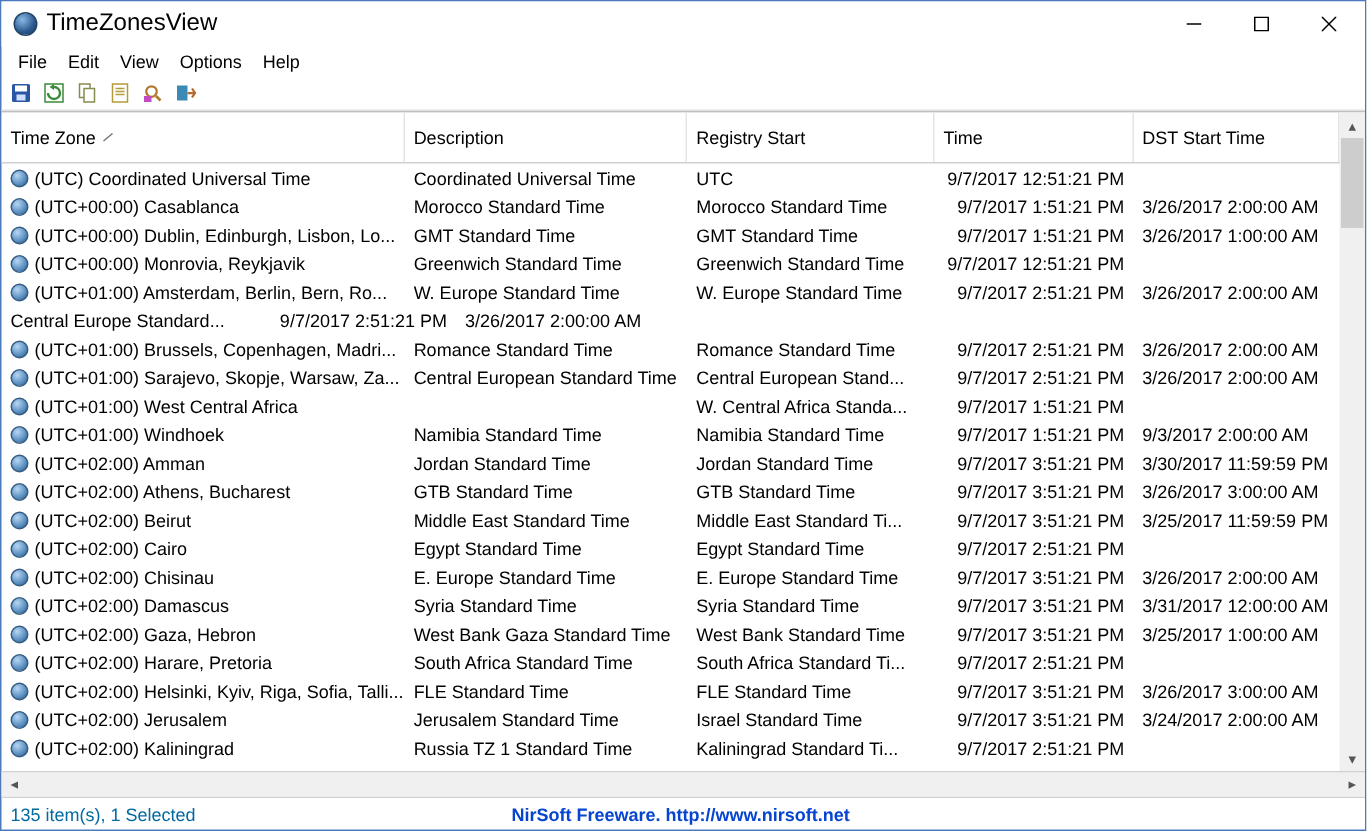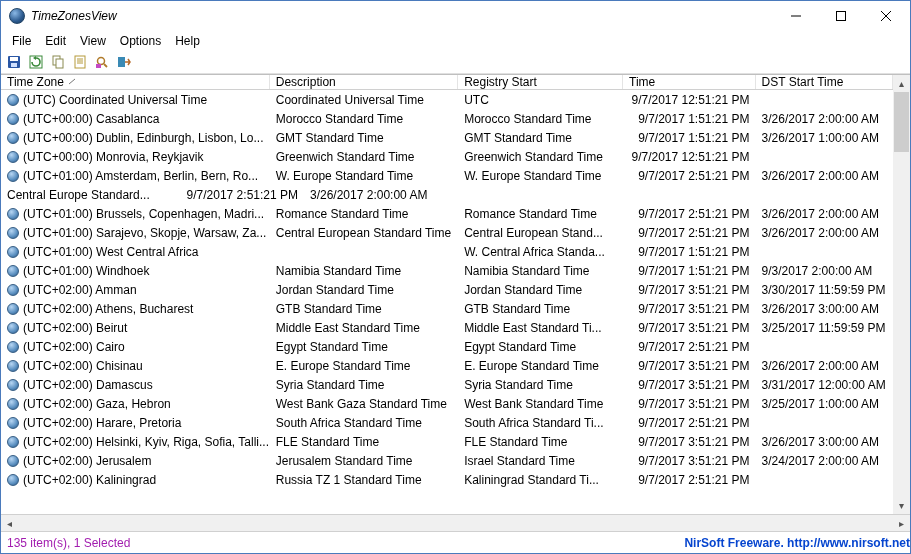--- a/index.html
+++ b/index.html
@@ -1,44 +1,44 @@
 <!DOCTYPE html>
 <html><head>
 <meta charset="utf-8">
 <style>
   * { box-sizing: border-box; margin: 0; padding: 0; }
   body { font-family: "Segoe UI", Tahoma, sans-serif; font-size: 12px; background: #fff; overflow: hidden; }
   .window { width: 911px; height: 554px; border: 1px solid #4a7abc; display: flex; flex-direction: column; background: #fff; }
   .titlebar { height: 30px; background: #fff; display: flex; align-items: center; padding: 0 2px; }
   .titlebar .icon { width: 16px; height: 16px; margin: 0 6px 0 6px; border-radius: 50%; background: radial-gradient(circle at 35% 30%, #8ab8e6 0%, #2c5a8f 60%, #183a5c 100%); border: 1px solid #234567; }
-  .titlebar .title { flex: 1; font-size: 12px; color: #000; font-style: italic; }
+  .titlebar .title { flex: 1; font-size: 16px; color: #000; }
   .titlebar .ctl { width: 45px; height: 29px; display: flex; align-items: center; justify-content: center; font-size: 13px; color: #222; cursor: default; }
   .menubar { height: 19px; display: flex; align-items: center; padding: 0 4px; }
   .menubar .menu { padding: 2px 7px; font-size: 12px; cursor: default; }
   .toolbar { height: 24px; display: flex; align-items: center; padding: 2px 4px; gap: 4px; border-bottom: 1px solid #e0e0e0; }
   .toolbar .tb { width: 18px; height: 18px; display: inline-flex; align-items: center; justify-content: center; cursor: default; }
   .grid-wrap { flex: 1; position: relative; border-top: 1px solid #bfbfbf; display: flex; flex-direction: column; overflow: hidden; }
-  .headers { display: flex; height: 15px; background: #fff; border-bottom: 1px solid #d0d0d0; flex-shrink: 0; }
+  .headers { display: flex; height: 34px; background: #fff; border-bottom: 1px solid #d0d0d0; flex-shrink: 0; }
   .headers .hcol { padding: 3px 6px; border-right: 1px solid #e4e4e4; font-size: 12px; color: #000; white-space: nowrap; overflow: hidden; display:flex; align-items:center; gap:4px; cursor:default;}
   .sort-caret { display:inline-block;}
   .rows { flex: 1; overflow: hidden; }
   .row { display: flex; height: 19px; align-items: center; }
   .cell { padding: 0 6px; white-space: nowrap; overflow: hidden; text-overflow: ellipsis; font-size: 12px; color: #000; }
   .cell.tz { display: flex; align-items: center; gap: 4px; }
   .row-icon { width: 12px; height: 12px; flex-shrink: 0; border-radius: 50%; background: radial-gradient(circle at 35% 30%, #b7d6f3 0%, #5a8fc0 60%, #2a537d 100%); border: 1px solid #355d84; }
   .hscroll { height: 17px; background: #f0f0f0; display: flex; align-items: center; border-top: 1px solid #d0d0d0; flex-shrink: 0; position:relative;}
   .hscroll .arrow { width: 17px; height: 17px; background: #f0f0f0; display:flex;align-items:center;justify-content:center;color:#555;font-size:10px;cursor:default;}
   .hscroll .track { flex:1; height:17px; background:#f0f0f0;}
   .vscroll { position:absolute; top:0; right:0; bottom:17px; width:17px; background:#f0f0f0; display:flex; flex-direction:column;}
   .vscroll .arrow { width:17px;height:17px;display:flex;align-items:center;justify-content:center;color:#555;font-size:10px;cursor:default;}
   .vscroll .track { flex:1; position:relative;}
   .vscroll .thumb { position:absolute; left:1px; right:1px; top:0; height:60px; background:#cdcdcd; border-radius:0;}
   .statusbar { height: 22px; display: flex; align-items: center; border-top: 1px solid #d0d0d0; font-size: 12px; }
-  .statusbar .left { padding: 0 6px; color:#a21caf; flex:0 0 auto; width:340px;}
-  .statusbar .right { flex: 1; text-align: right; color: #0645cf; font-weight: bold; }
+  .statusbar .left { padding: 0 6px; color:#0369a1; flex:0 0 auto; width:340px;}
+  .statusbar .right { flex: 1; text-align: left; color: #0645cf; font-weight: bold; }
   .col-tz { width: 274px; }
   .col-desc { width: 192px; }
   .col-reg { width: 168px; }
   .col-time { width: 135px; text-align: right; }
   .col-dst { width: 140px; }
 </style>
 </head>
 <body>
 
 <div class="window">

